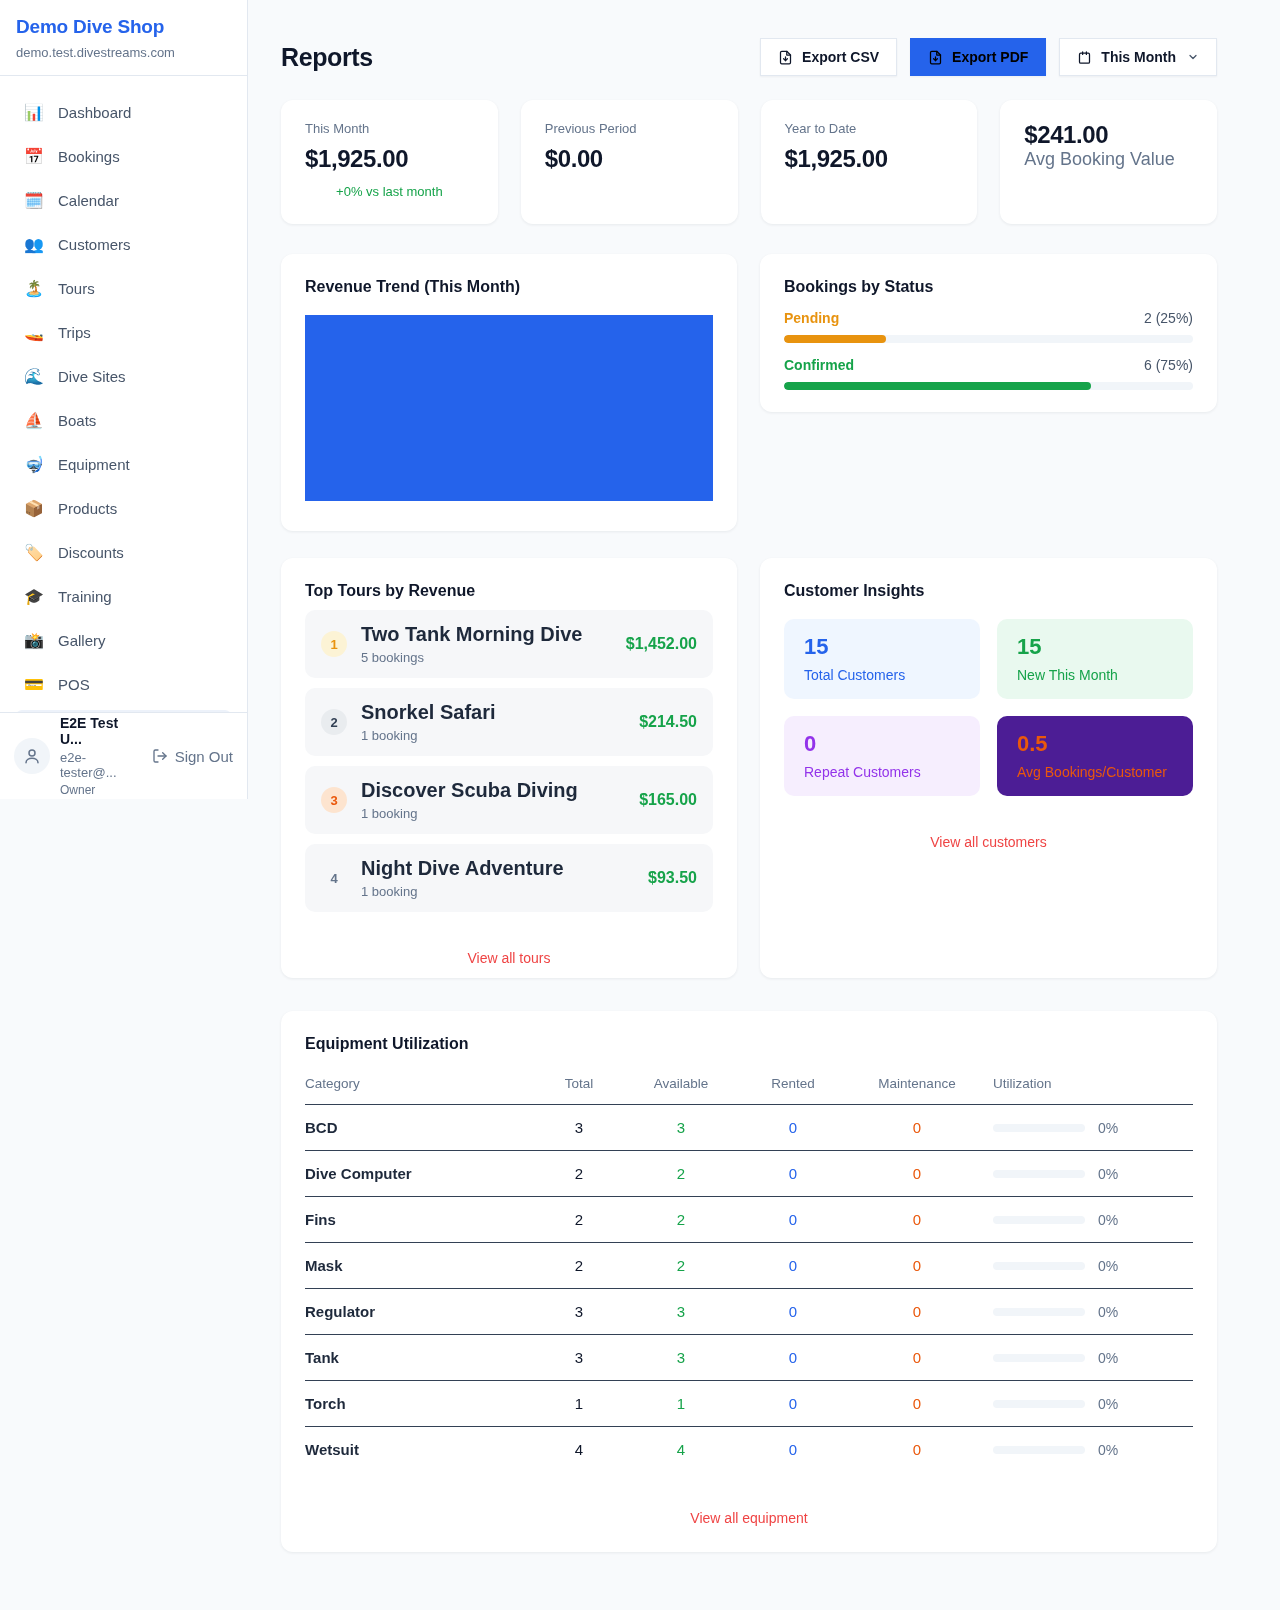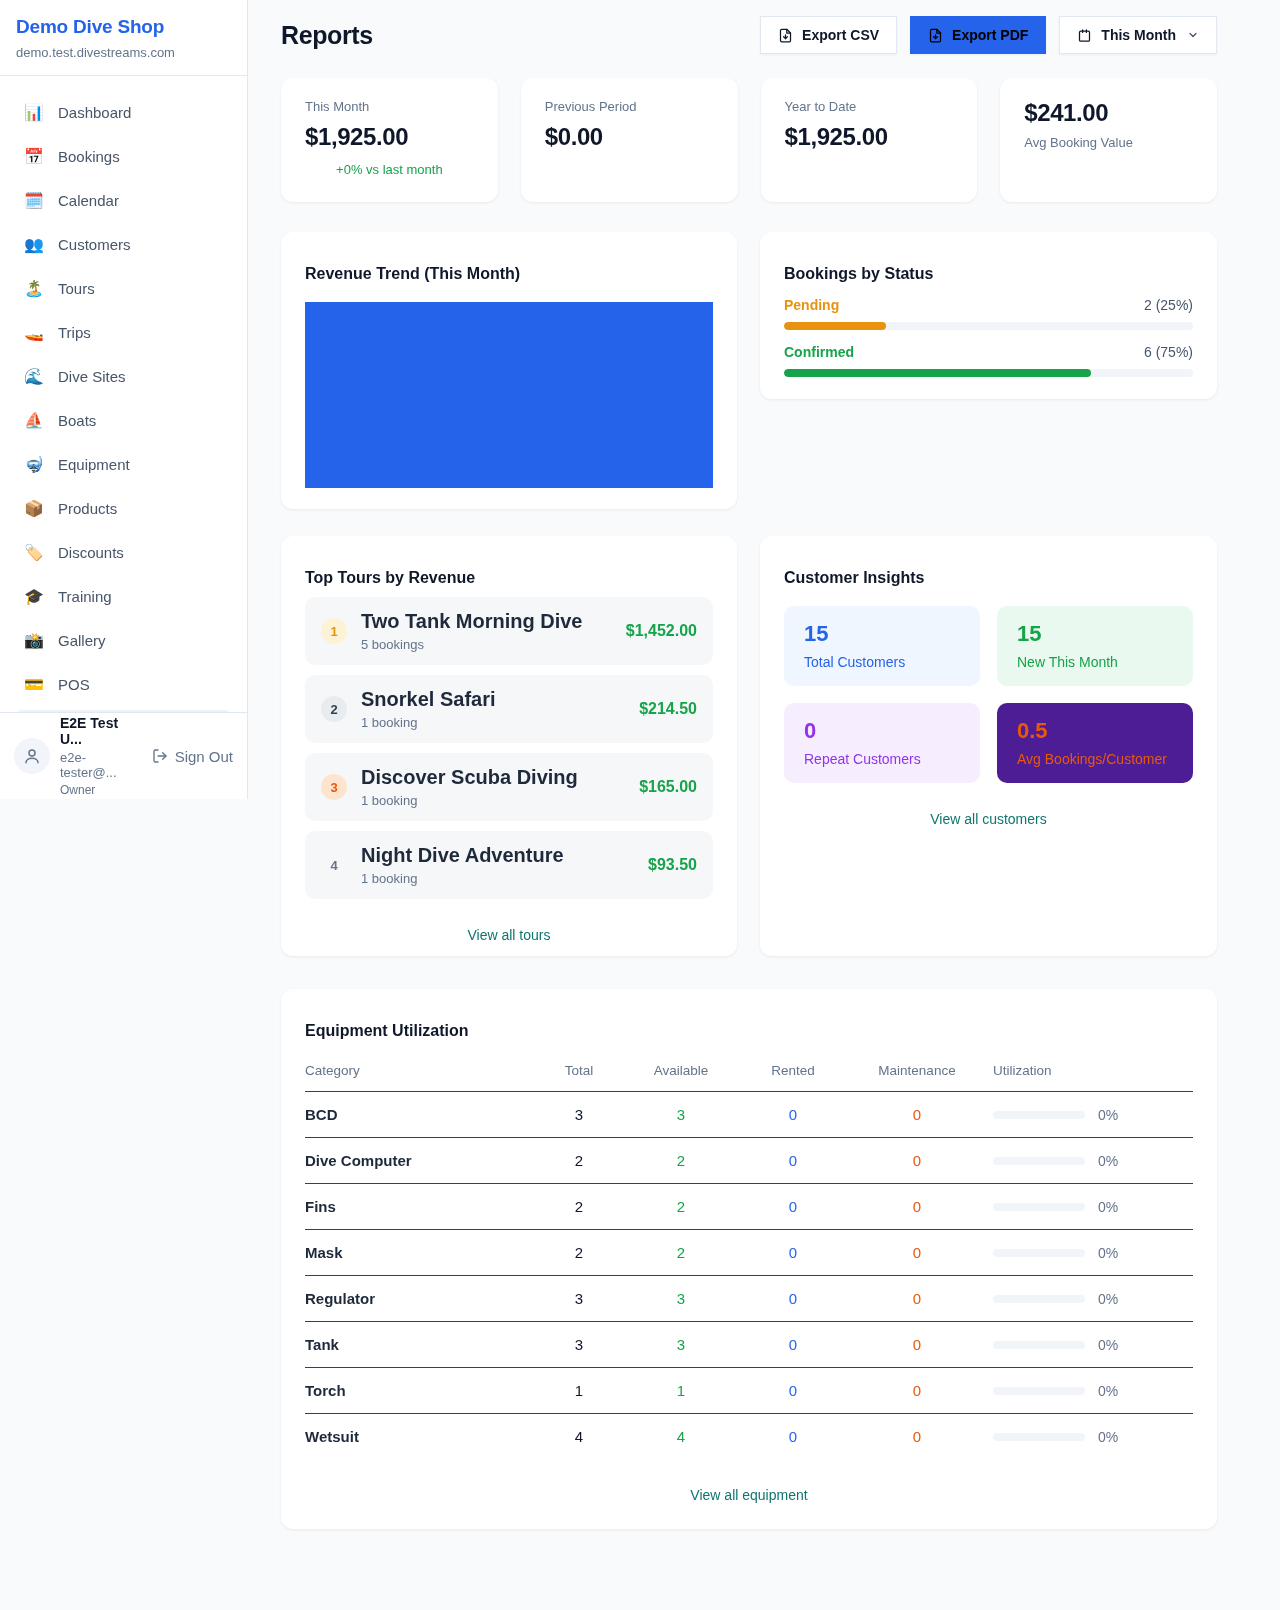--- a/index.html
+++ b/index.html
@@ -33,43 +33,43 @@
   }
   .avatar { width:36px; height:36px; border-radius:50%; background:#f1f5f9;
     display:flex; align-items:center; justify-content:center; flex:none; }
   .user-info { flex:1; min-width:0; }
   .user-name { font-size:14px; font-weight:bold; color:#0f172a; }
   .user-email { font-size:13px; color:#64748b; margin-top:3px; }
   .user-role { font-size:12px; color:#64748b; margin-top:3px; }
   .signout { display:flex; align-items:center; gap:7px; color:#64748b; font-size:15px; cursor:pointer; white-space:nowrap; }
   
   .main { position:absolute; left:281px; top:0; width:936px; }
-  .page-header { margin-top:16px; height:38px; display:flex; align-items:center; justify-content:space-between; }
+  .page-header { margin-top:38px; height:38px; display:flex; align-items:center; justify-content:space-between; }
   .page-title { font-size:25px; font-weight:bold; letter-spacing:-0.4px; }
   .header-actions { display:flex; gap:13px; }
   .btn {
     display:flex; align-items:center; gap:9px; height:38px; padding:0 17px;
     background:#fff; border:1px solid #e2e8f0; border-radius:0;
     font-size:14px; font-weight:bold; color:#0f172a; cursor:pointer;
     box-shadow:0 1px 2px rgba(15,23,42,.05);
   }
   .btn.primary { background:#2563eb; border-color:#2563eb; color:#000000; }
   .chev { margin-left:2px; display:flex; }
   .card { background:#fff; border-radius:12px; box-shadow:0 1px 3px rgba(15,23,42,.07); }
   
   .stats-grid { margin-top:24px; display:grid; grid-template-columns:repeat(4,1fr); gap:23px; }
   .stat-card { height:124px; padding:21px 24px; }
   .stat-label { font-size:13px; color:#64748b; }
   .stat-value { font-size:24px; font-weight:bold; margin-top:9px; letter-spacing:-0.4px; }
   .stat-note { font-size:13px; color:#16a34a; margin-top:11px;text-align:center; }
   .stat-card.value-first .stat-value { margin-top:0; }
-  .stat-card.value-first .stat-label { margin-top:8px; font-size:13px; }
+  .stat-card.value-first .stat-label { font-size:18px; }
   
   .charts-grid { margin-top:30px; display:grid; grid-template-columns:456px 457px; gap:23px; align-items:start; }
-  .card-title { font-size:16px; font-weight:bold; color:#0f172a;margin-top:9px; }
+  .card-title { font-size:16px; font-weight:bold; color:#0f172a; }
   .revenue-card { height:277px; padding:24px; }
   .chart-block { margin-top:19px; height:186px; background:#2563eb; }
   .status-card { padding:24px 24px 22px; }
   .status-row { margin-top:14px; }
   .status-head { display:flex; justify-content:space-between; align-items:baseline; font-size:14px; }
   .status-name { font-weight:bold; }
   .status-row.pending .status-name { color:#e8930f; }
   .status-row.confirmed .status-name { color:#16a34a; }
   .status-value { color:#475569; }
   .track { margin-top:9px; height:8px; border-radius:4px; background:#f1f5f9; overflow:hidden; }
@@ -87,21 +87,21 @@
   .rank { width:26px; height:26px; border-radius:50%; flex:none;
     display:flex; align-items:center; justify-content:center; font-size:13px; font-weight:bold; }
   .rank-1 { background:#fcf3d5; color:#e8930f; }
   .rank-2 { background:#e9ecef; color:#334155; }
   .rank-3 { background:#fde4cf; color:#ea580c; }
   .rank-4 { background:transparent; color:#64748b; }
   .tour-info { flex:1; min-width:0; }
   .tour-name { font-size:20px; font-weight:bold; color:#1e293b; }
   .tour-sub { font-size:13px; color:#64748b; margin-top:4px; }
   .tour-amount { font-size:16px; font-weight:bold; color:#16a34a; white-space:nowrap; }
-  .view-all { display:block; text-align:center; color:#0f766e; font-size:14px; margin-top:28px; text-decoration:none; cursor:pointer; }
+  .view-all { display:block; text-align:center; color:#ef4444; font-size:14px; margin-top:38px; text-decoration:none; cursor:pointer; }
   .insights-card { height:420px; padding:24px; }
   .tiles { margin-top:19px; display:grid; grid-template-columns:1fr 1fr; gap:17px; }
   .tile { height:80px; border-radius:10px; padding:15px 20px; }
   .tile-value { font-size:22px; font-weight:bold; }
   .tile-label { font-size:14px; margin-top:7px; }
   .tile-blue   { background:#eff6ff; color:#2563eb; }
   .tile-green  { background:#e9f9ef; color:#16a34a; }
   .tile-purple { background:#f6eefe; color:#9333ea; }
   .tile-orange { background:#4c1d95; color:#ea580c; }
   

